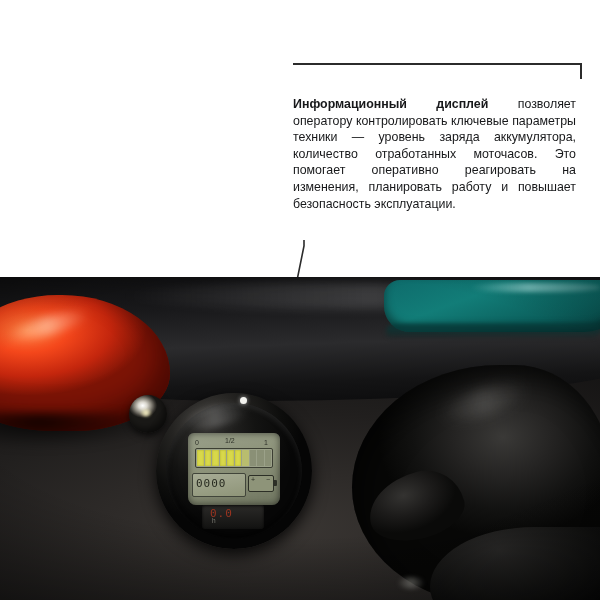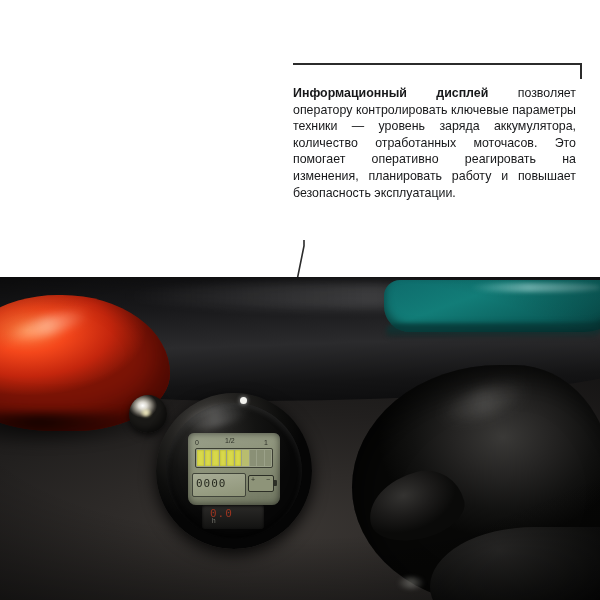--- a/index.html
+++ b/index.html
@@ -40,21 +40,21 @@
     position: absolute;
     right: 0;
     top: 0;
     width: 0;
     height: 14px;
     border-left: 2px solid #2b2b2b;
   }
   #callout-text {
     position: absolute;
     left: 0;
-    top: 22px;
+    top: 33px;
     width: 283px;
     font-size: 12.4px;
     line-height: 16.6px;
     color: #17181a;
     text-align: justify;
   }
   #callout-text .lead {
     font-weight: bold;
   }
 

